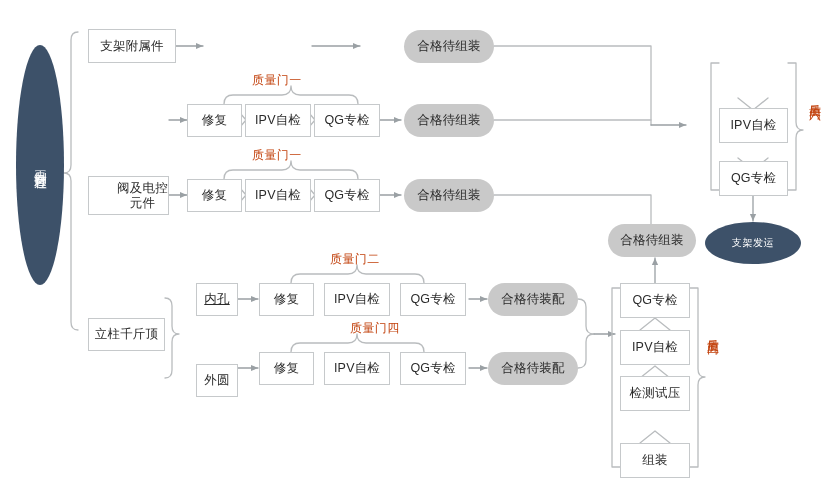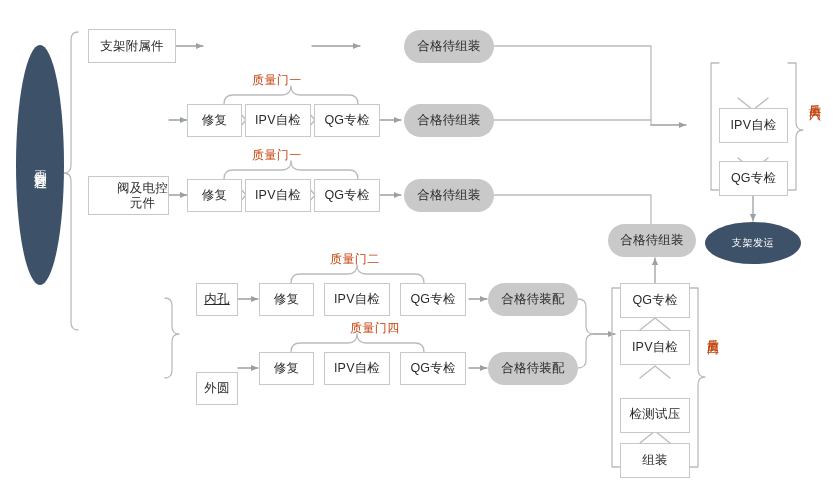--- a/index.html
+++ b/index.html
@@ -166,39 +166,40 @@
   <div class="pill" style="left:404px;top:104px;width:90px;height:33px;">合格待组装</div>
 
   <div class="gate-label" style="left:252px;top:147px;">质量门一</div>
   <div class="box" style="left:88px;top:176px;width:81px;height:39px;padding-left:28px;">阀及电控
 元件</div>
   <div class="box" style="left:187px;top:179px;width:55px;height:33px;">修复</div>
   <div class="box" style="left:245px;top:179px;width:66px;height:33px;">IPV自检</div>
   <div class="box" style="left:314px;top:179px;width:66px;height:33px;">QG专检</div>
   <div class="pill" style="left:404px;top:179px;width:90px;height:33px;">合格待组装</div>
 
+  <div class="box" style="left:88px;top:318px;width:77px;height:33px;">立柱千斤顶</div>
 
   <div class="gate-label" style="left:330px;top:251px;">质量门二</div>
   <div class="box" style="left:196px;top:283px;width:42px;height:33px;text-decoration:underline;">内孔</div>
   <div class="box" style="left:259px;top:283px;width:55px;height:33px;">修复</div>
   <div class="box" style="left:324px;top:283px;width:66px;height:33px;">IPV自检</div>
   <div class="box" style="left:400px;top:283px;width:66px;height:33px;">QG专检</div>
   <div class="pill" style="left:488px;top:283px;width:90px;height:33px;">合格待装配</div>
 
   <div class="gate-label" style="left:330px;top:320px;margin-left:20px;">质量门四</div>
-  <div class="box" style="left:196px;top:372px;width:42px;height:33px;">外圆</div>
+  <div class="box" style="left:196px;top:364px;width:42px;height:33px;">外圆</div>
   <div class="box" style="left:259px;top:352px;width:55px;height:33px;">修复</div>
   <div class="box" style="left:324px;top:352px;width:66px;height:33px;">IPV自检</div>
   <div class="box" style="left:400px;top:352px;width:66px;height:33px;">QG专检</div>
   <div class="pill" style="left:488px;top:352px;width:90px;height:33px;">合格待装配</div>
 
   <div class="pill" style="left:608px;top:224px;width:88px;height:33px;">合格待组装</div>
   <div class="box" style="left:620px;top:283px;width:70px;height:35px;">QG专检</div>
   <div class="box" style="left:620px;top:330px;width:70px;height:35px;">IPV自检</div>
-  <div class="box" style="left:620px;top:398px;width:70px;height:35px;font-family:Liberation Mono, monospace;">检测试压</div>
+  <div class="box" style="left:620px;top:376px;width:70px;height:35px;">检测试压</div>
   <div class="box" style="left:620px;top:443px;width:70px;height:35px;">组装</div>
   <div class="gate-label vert" style="left:704px;top:330px;">质量门五</div>
 
   <div class="box" style="left:719px;top:108px;width:69px;height:35px;">IPV自检</div>
   <div class="box" style="left:719px;top:161px;width:69px;height:35px;">QG专检</div>
   <div class="gate-label vert" style="left:806px;top:95px;">质量门六</div>
   <div class="ellipse" style="left:705px;top:222px;width:96px;height:42px;">支架发运</div>
 
 </div>
 

